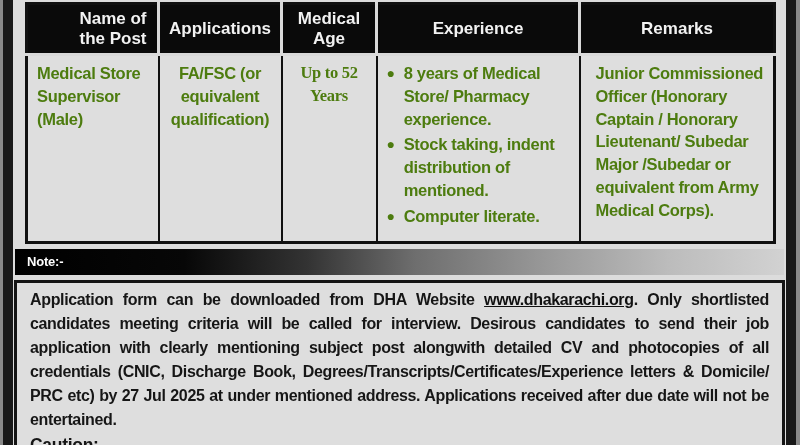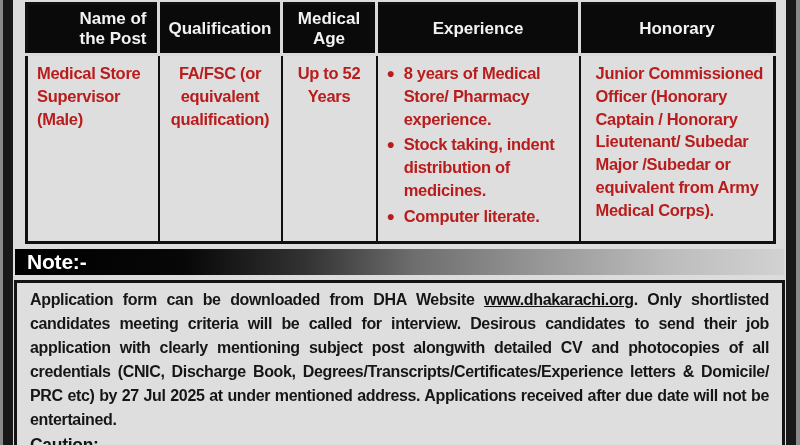--- a/index.html
+++ b/index.html
@@ -43,41 +43,41 @@
   }
   .job-table th:first-child { border-left: none; padding-left: 47px; }
   .job-table td {
     vertical-align: top;
     height: 188px;
     border-left: 2px solid #101010;
     font-size: 16.5px;
     font-weight: 600;
     letter-spacing: -0.3px;
     line-height: 1.38;
-    color: #b91c1c;
+    color: #4d7c0f;
   }
   .job-table td:first-child { border-left: none; }
   td.cell-post   { padding: 6px 4px 0 9px; font-weight: 700; }
   td.cell-qual   { padding: 6px 6px 0 6px; text-align: center; }
-  td.cell-age    { padding: 6px 2px 0 2px; text-align: center; }
+  td.cell-age    { padding: 6px 2px 0 2px; text-align: center; font-family: Liberation Serif, serif; }
   td.cell-exp    { padding: 6px 5px 0 9px; }
   td.cell-rem    { padding: 6px 3px 0 15px; }
 
   ul.exp-list { list-style: none; }
   ul.exp-list li { display: flex; gap: 9px; margin-bottom: 3px; }
   ul.exp-list .blt { flex: 0 0 auto; font-size: 14px; line-height: 23px; }
 
   
   .note-bar {
     margin: 5px 2px 5px 2px;
     height: 26px;
     line-height: 26px;
     padding-left: 12px;
     color: #ffffff;
-    font-size: 21px;
+    font-size: 13px;
     font-weight: 700;
     letter-spacing: -0.2px;
     background: linear-gradient(90deg,
       #000000 0%, #070707 22%, #333333 38%, #6e6e6e 52%,
       #969696 68%, #bcbcbc 85%, #d2d2d2 100%);
   }
 
   
   .note-box {
     margin: 0 1px;
@@ -120,40 +120,40 @@
       <colgroup>
         <col style="width:132px">
           <col style="width:123px">
           <col style="width:95px">
         <col style="width:203px">
           <col style="width:195px">
       </colgroup>
       <thead>
         <tr>
           <th>Name of the Post</th>
-          <th>Qualification</th>
+          <th>Applications</th>
           <th>Medical Age</th>
           <th>Experience</th>
-          <th>Honorary</th>
+          <th>Remarks</th>
         </tr>
       </thead>
       <tbody>
         <tr>
           <td class="cell-post">Medical Store Supervisor (Male)</td>
           <td class="cell-qual">FA/FSC (or equivalent qualification)</td>
           <td class="cell-age">Up to 52 Years</td>
           <td class="cell-exp">
             <ul class="exp-list">
               <li>
                 <span class="blt">●</span>
                 <span>8 years of Medical Store/ Pharmacy experience.</span>
               </li>
               <li>
                 <span class="blt">●</span>
-                <span>Stock taking, indent distribution of medicines.</span>
+                <span>Stock taking, indent distribution of mentioned.</span>
               </li>
               <li>
                 <span class="blt">●</span>
                 <span>Computer literate.</span>
               </li>
             </ul>
           </td>
           <td class="cell-rem">Junior Commissioned Officer (Honorary Captain / Honorary Lieutenant/ Subedar Major /Subedar or equivalent from Army Medical Corps).</td>
         </tr>
       </tbody>

